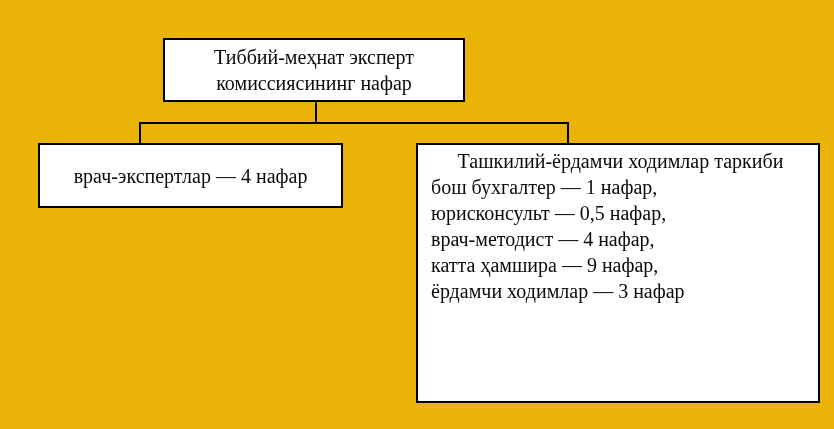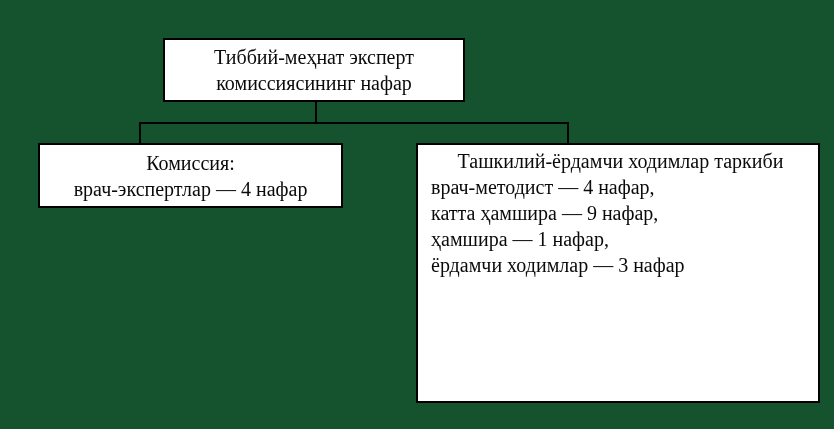--- a/index.html
+++ b/index.html
@@ -1,21 +1,21 @@
 <!DOCTYPE html>
 <html><head>
 <meta charset="utf-8">
 <style>
   * { margin: 0; padding: 0; box-sizing: border-box; }
   html, body { background: #ffffff; }
   .canvas {
     position: relative;
     width: 834px;
     height: 429px;
-    background: #14532d;
+    background: #eab308;
     font-family: "Liberation Serif", "DejaVu Serif", serif;
     color: #0a0a0a;
     overflow: hidden;
   }
   .node {
     position: absolute;
     border: 2px solid #000000;
     background: #ffffff;
     font-size: 20px;
     line-height: 26px;
@@ -53,25 +53,25 @@
     <div>Тиббий-меҳнат эксперт</div>
     <div>комиссиясининг нафар</div>
   </div>
 
   <div class="line line--v-root"></div>
   <div class="line line--h-main"></div>
   <div class="line line--v-left"></div>
   <div class="line line--v-right"></div>
 
   <div class="node node--left node--center">
-    <div>Комиссия:</div>
     <div>врач-экспертлар — 4 нафар</div>
   </div>
 
   <div class="node node--right">
     <div class="hdr">Ташкилий-ёрдамчи ходимлар таркиби</div>
+    <div class="item">бош бухгалтер — 1 нафар,</div>
+    <div class="item">юрисконсульт — 0,5 нафар,</div>
     <div class="item">врач-методист — 4 нафар,</div>
     <div class="item">катта ҳамшира — 9 нафар,</div>
-    <div class="item">ҳамшира — 1 нафар,</div>
     <div class="item">ёрдамчи ходимлар — 3 нафар</div>
   </div>
 
 </div>
 
 </body></html>

